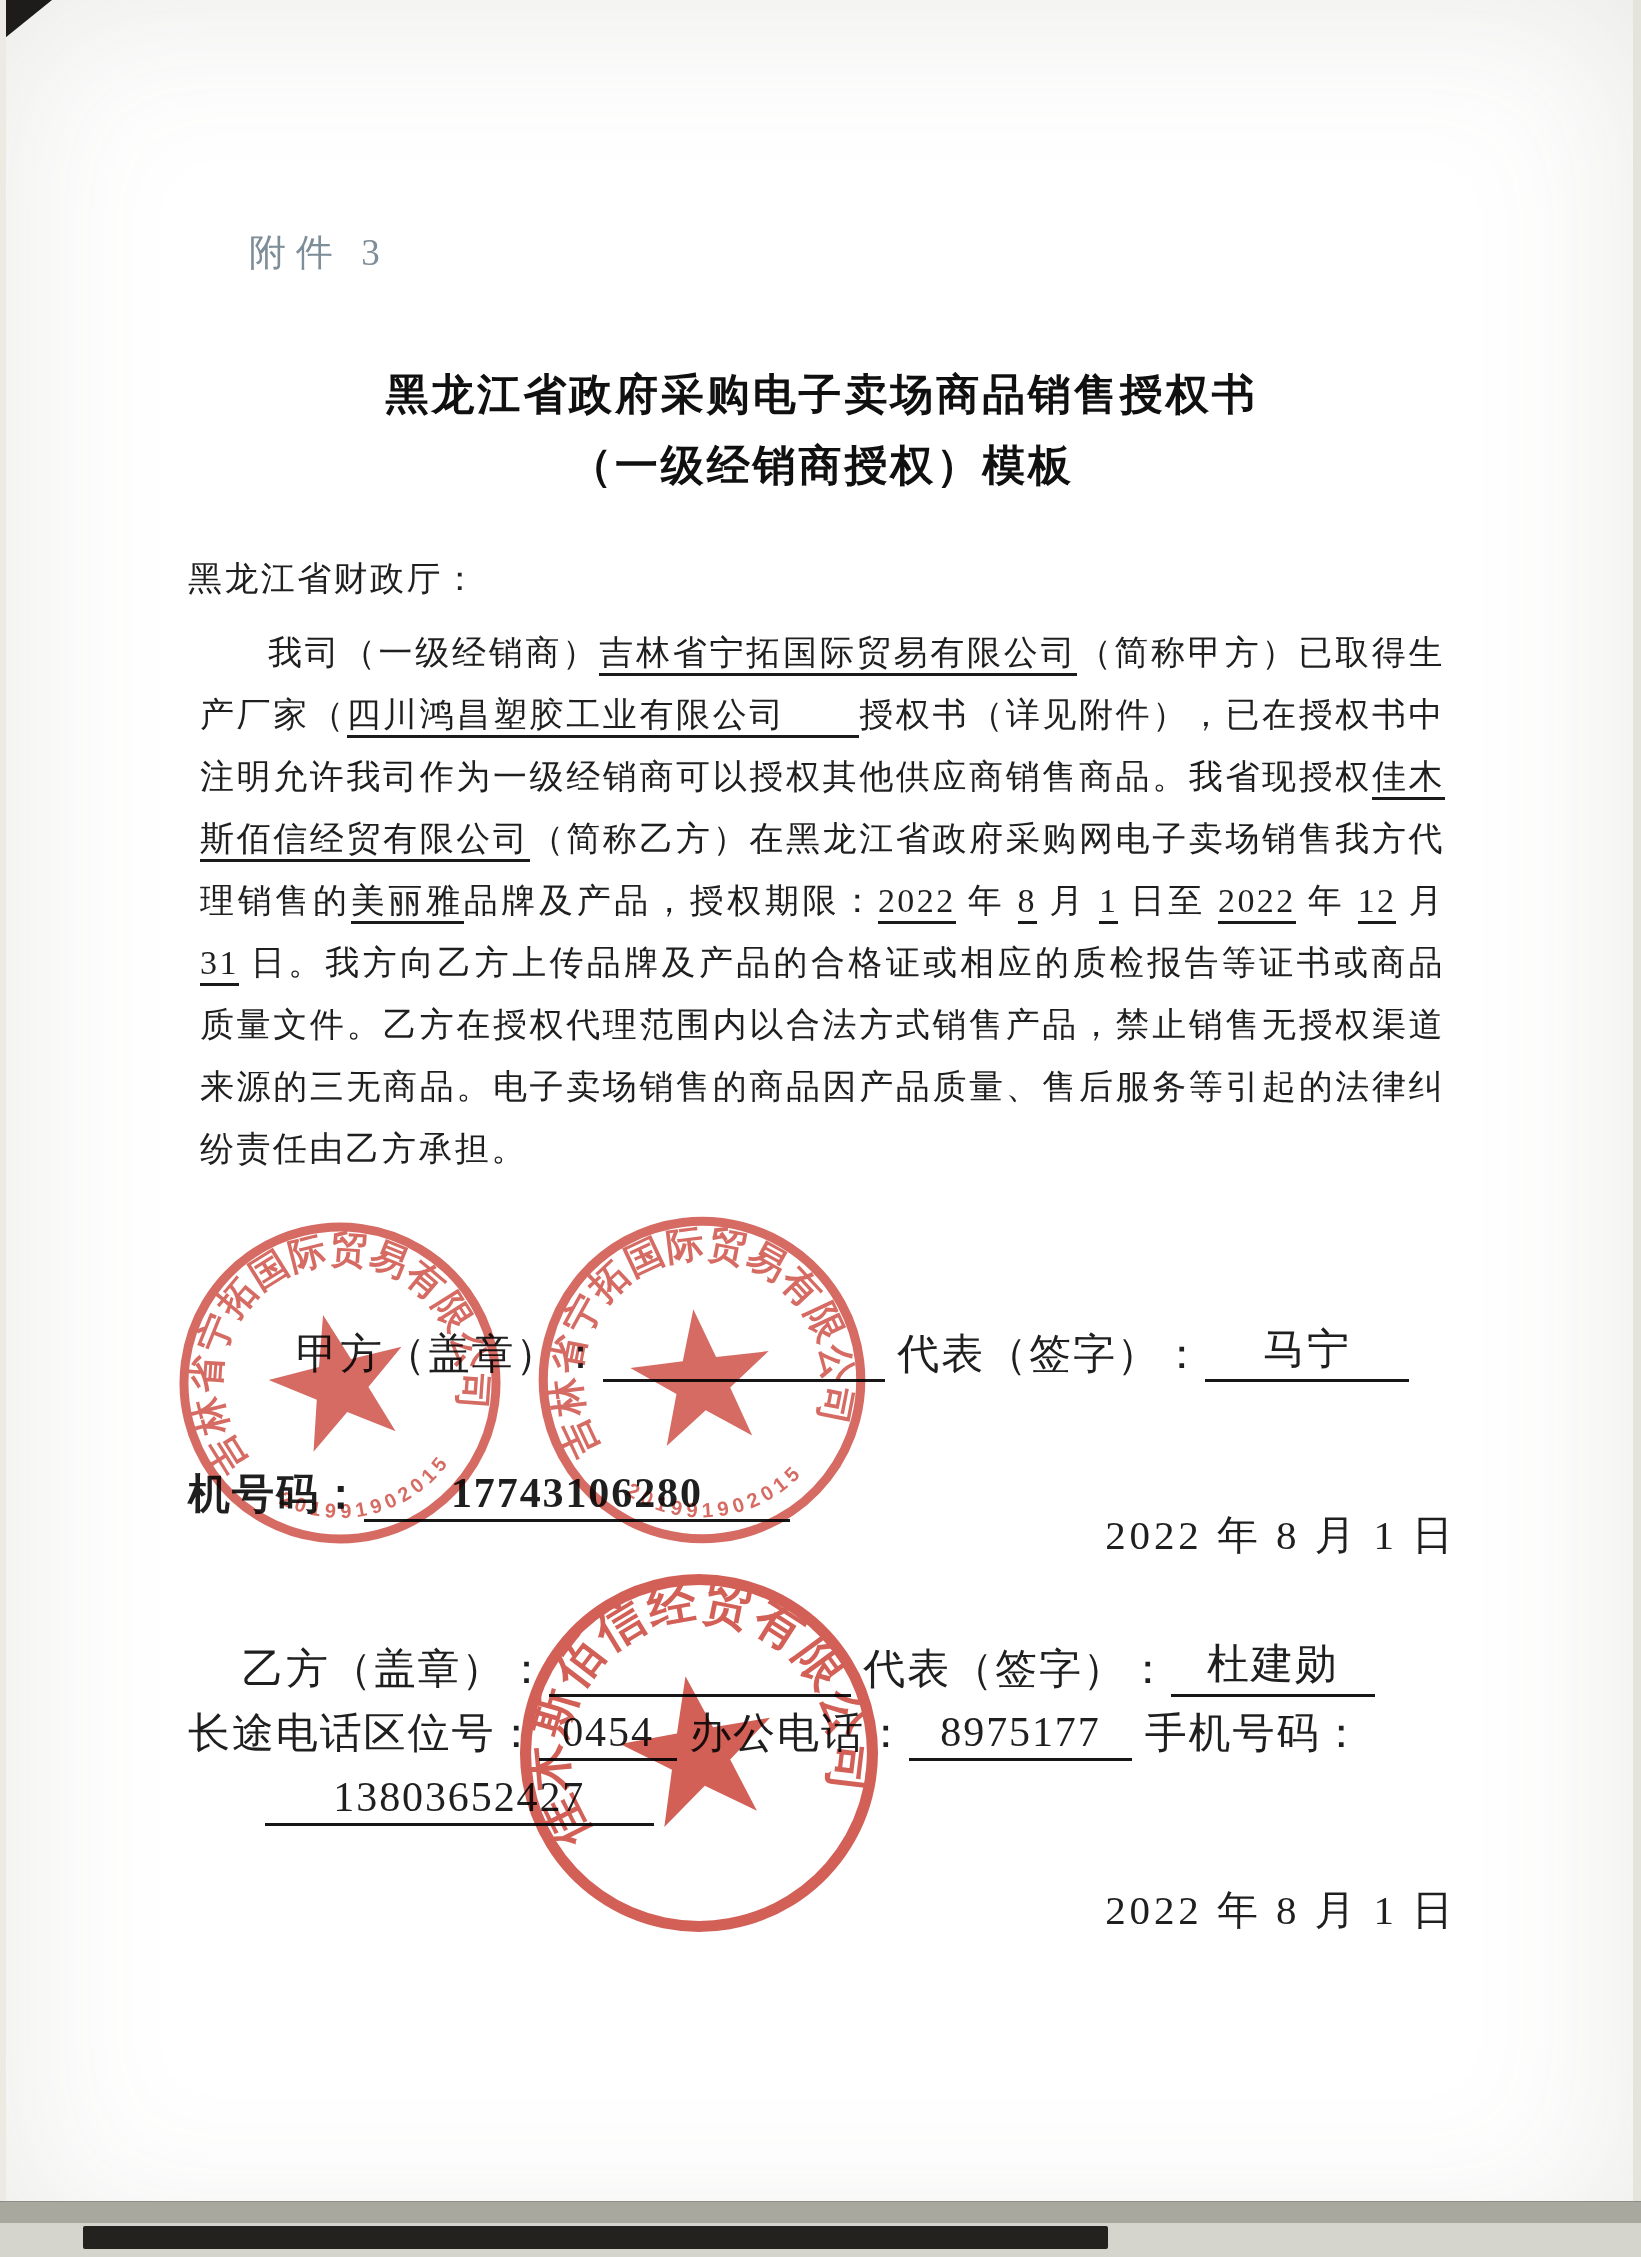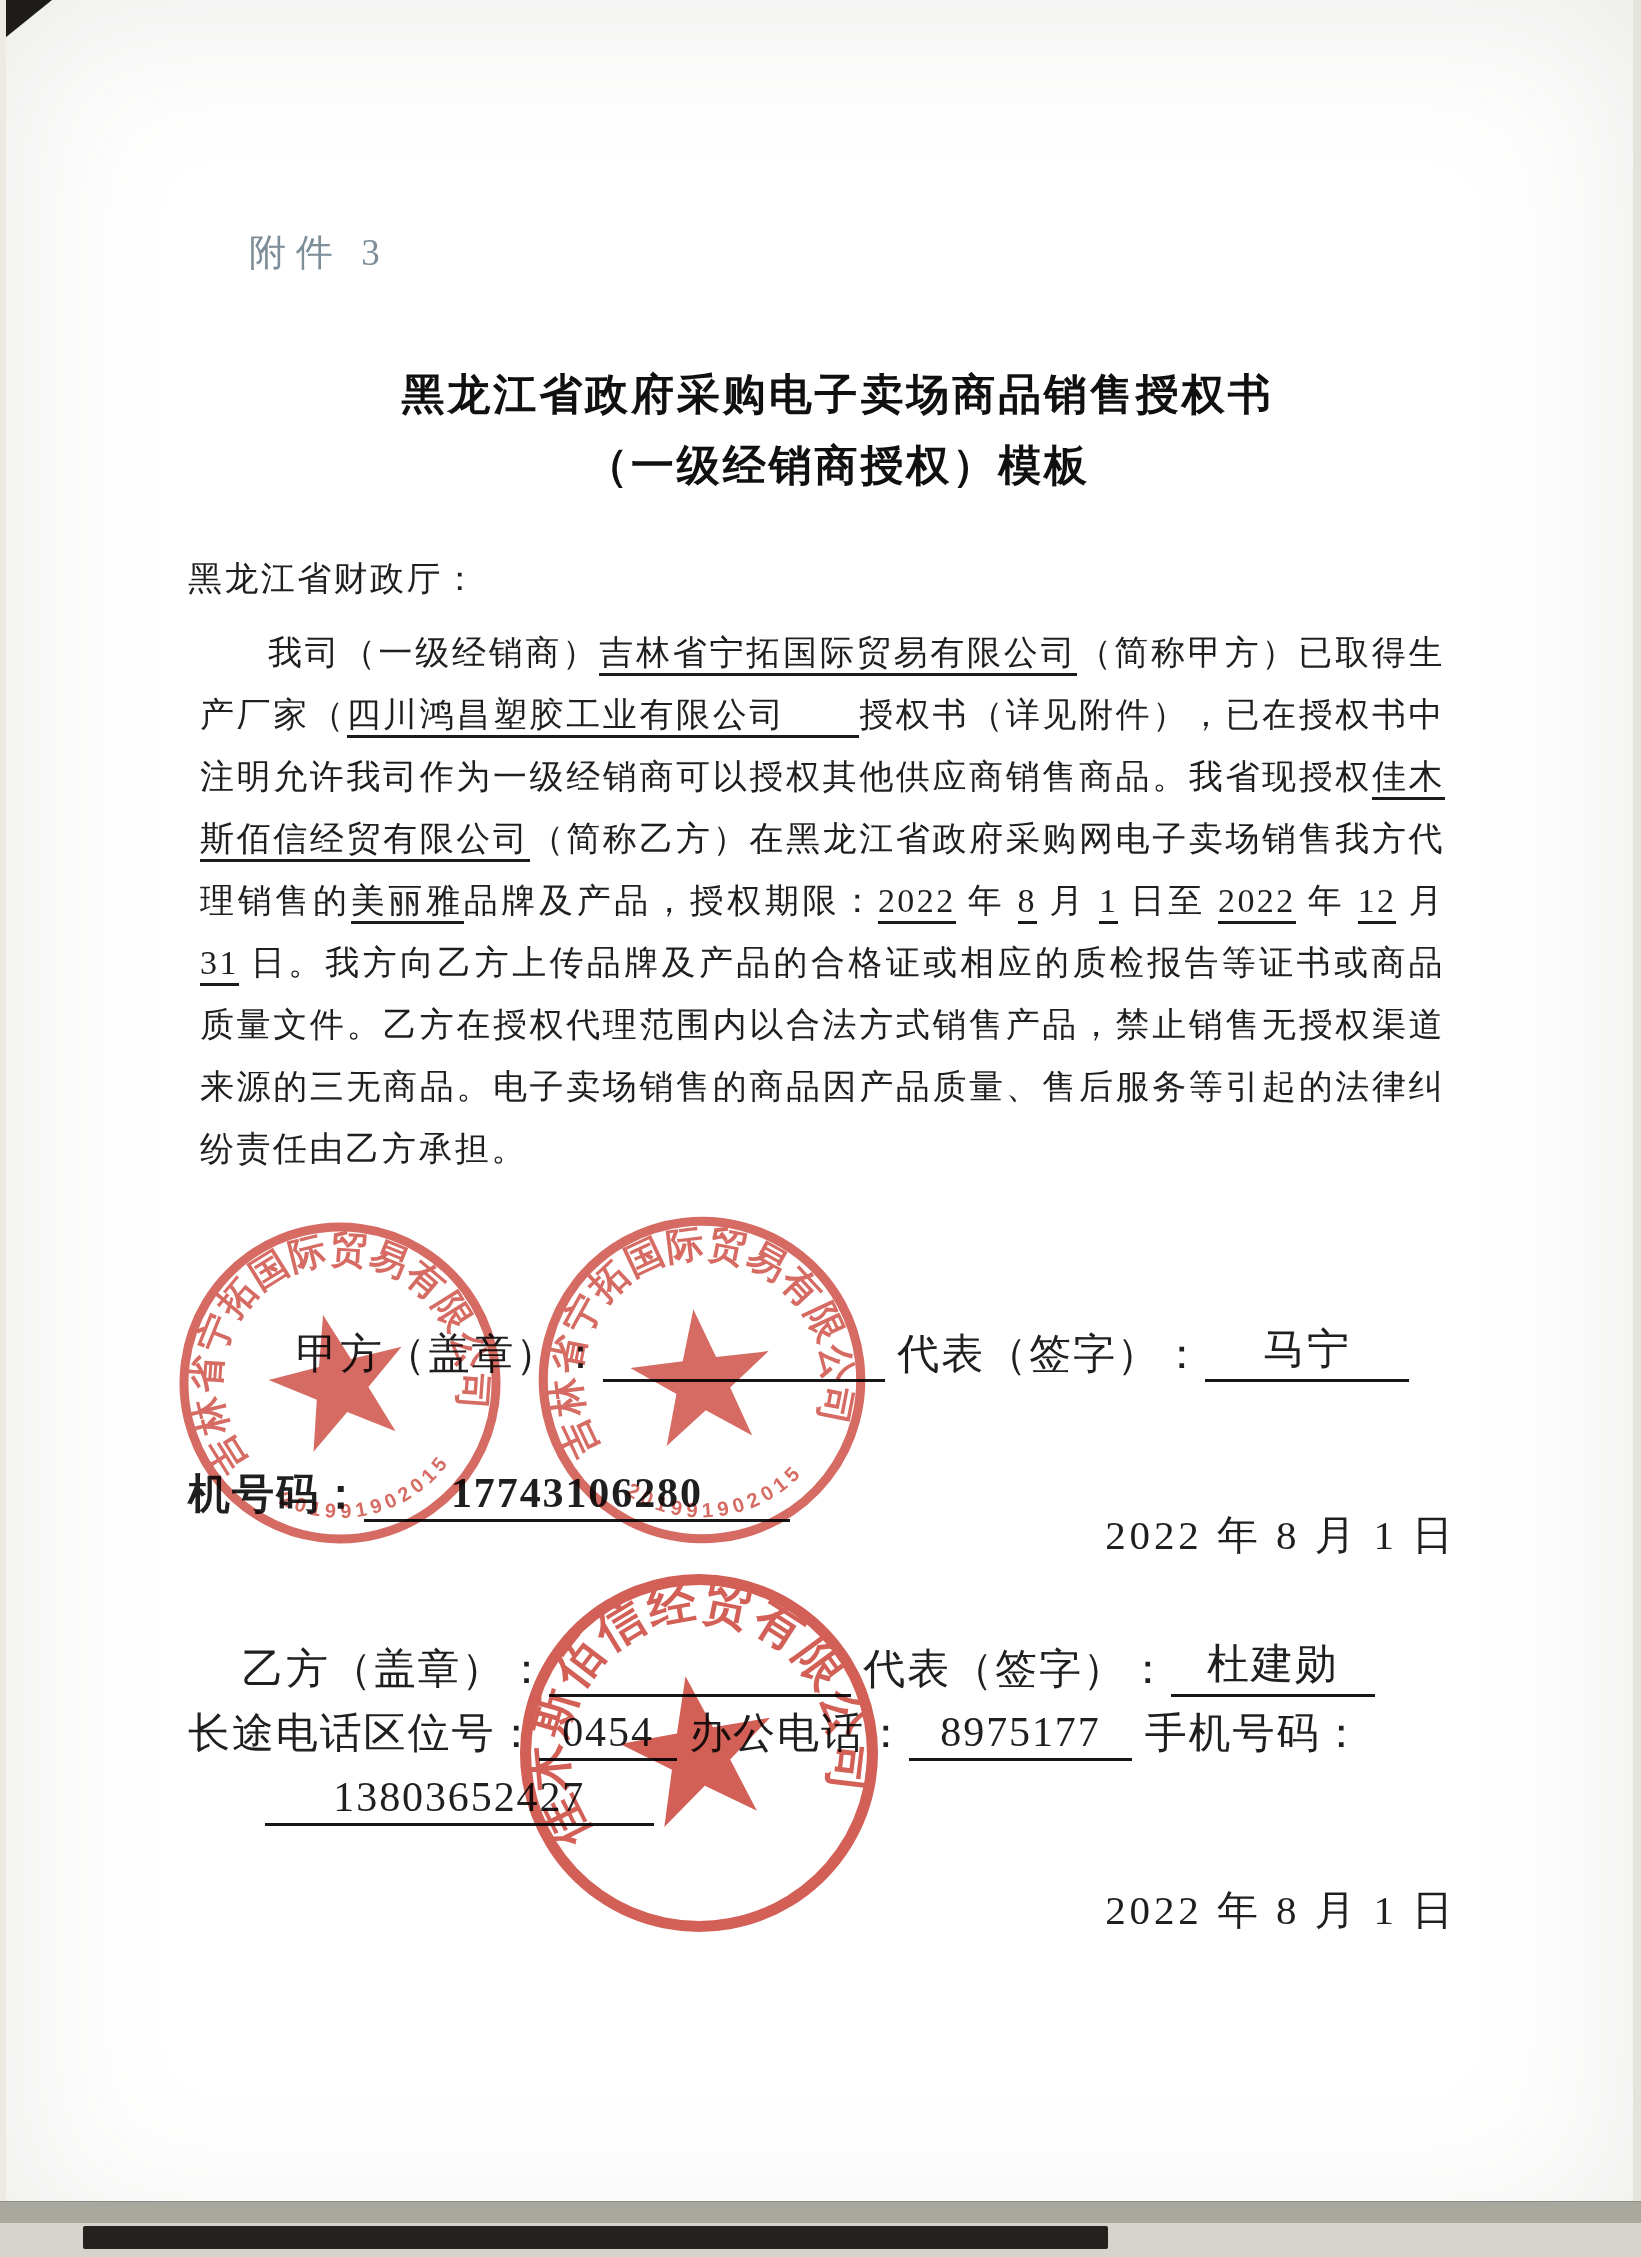--- a/index.html
+++ b/index.html
@@ -11,21 +11,21 @@
     font-family:"Liberation Serif", serif;
     color:#1f1f1f;
   }
   
   .attachment-label {
     position:absolute; left:249px; top:228px;
     font-size:37px; letter-spacing:9.7px; color:#7e8e99;
   }
   
   .doc-title {
-    position:absolute; left:204px; top:359px; width:1267px;
+    position:absolute; left:188px; top:359px; width:1267px;
     text-align:center; font-family:"Liberation Sans", sans-serif;
     font-weight:bold; font-size:43px; line-height:71px;
     letter-spacing:2.9px; color:#101010;
   }
   
   .doc-body {
     position:absolute; left:188px; top:548px; width:1269px;
     font-size:34px; line-height:62px; letter-spacing:2.4px;
     text-align:justify;
   }

